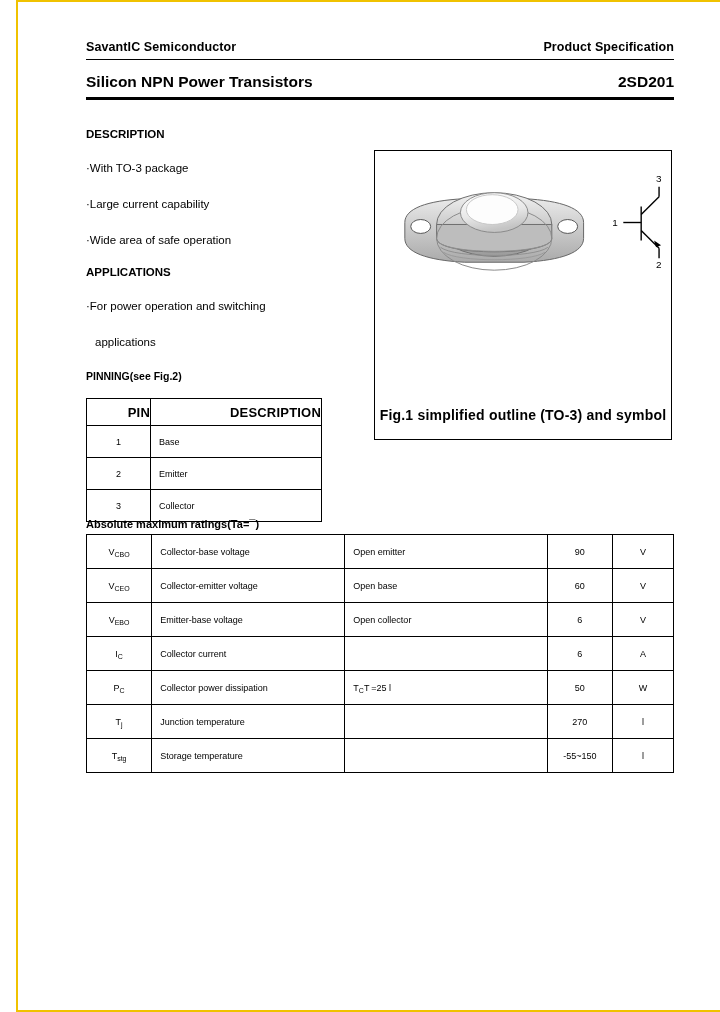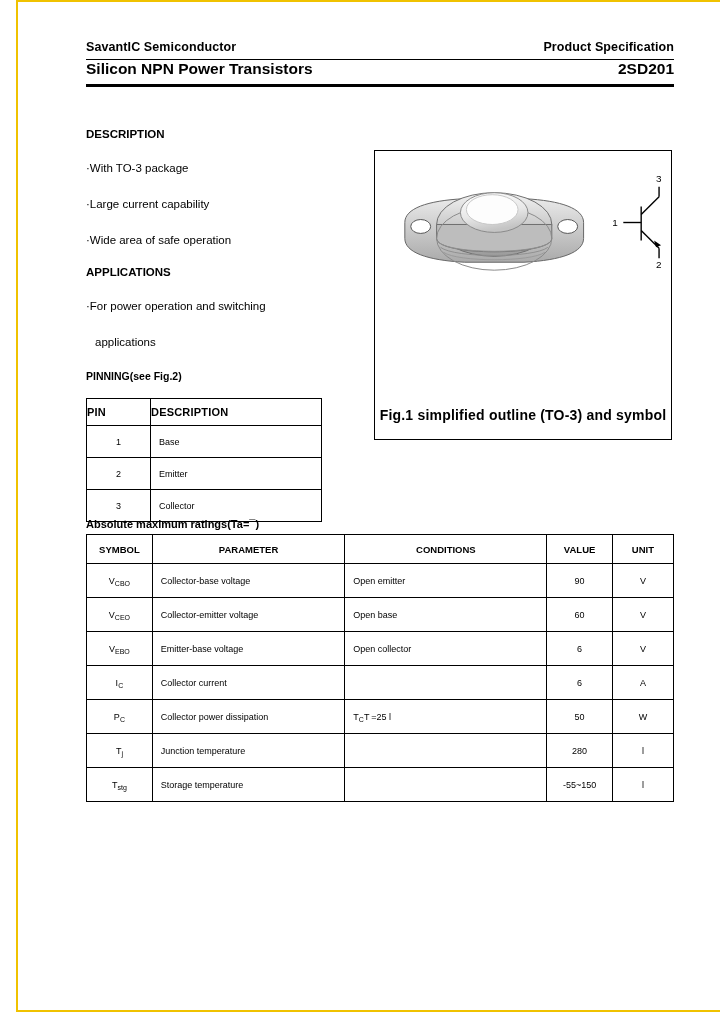--- a/index.html
+++ b/index.html
@@ -43,20 +43,21 @@
   .hdr-left { }
   .hdr-right { margin-right: 0; }
   .rule-thin {
     border-top: 1.5px solid #000;
     margin-top: 5px;
   }
   .title-row {
     display: flex;
     justify-content: space-between;
     align-items: baseline;
+    margin-top: 13px;
     font-weight: bold;
     font-size: 15.5px;
   }
   .title-right { font-size: 15.5px; }
   .rule-thick {
     border-top: 3px solid #000;
     margin-top: 6px;
   }
 
   
@@ -101,24 +102,24 @@
     font-size: 9.5px;
   }
   table.tbl th, table.tbl td {
     border: 1px solid #000;
     padding: 0;
   }
 
   
   .pin-table { width: 236px; }
   .pin-table th {
-    font-size: 11px;
+    font-size: 13px;
     font-weight: bold;
     height: 26px;
-    text-align: left;
+    text-align: right;
     letter-spacing: 0.2px;
   }
   .pin-table td {
     height: 31px;
     font-size: 9px;
   }
   .pin-table td.c1 { width: 63px; text-align: center; }
   .pin-table td.c2 { padding-left: 8px; }
   .pin-table th.c1 { width: 63px; }
 
@@ -285,27 +286,20 @@
           <text x="283" y="118">2</text>
         </g>
       </svg>
       <div class="fig-caption">Fig.1  simplified  outline  (TO-3)  and  symbol</div>
     </div>
 
     <div class="ratings-title">Absolute maximum ratings(Ta=¯)</div>
     <div class="ratings-wrap">
       <table class="tbl rat-table">
         <tbody>
-            <tr>
-          <th class="col-sym">SYMBOL</th>
-          <th class="col-par" style="padding-left:0 !important;">PARAMETER</th>
-          <th class="col-con" style="padding-left:0 !important;">CONDITIONS</th>
-          <th class="col-val">VALUE</th>
-          <th class="col-uni">UNIT</th>
-        </tr>
 
         <tr>
           <td class="col-sym"><span>V</span><sub>CBO</sub></td>
           <td class="col-par">Collector-base voltage</td>
           <td class="col-con">Open emitter</td>
           <td class="col-val">90</td>
           <td class="col-uni">V</td>
         </tr>
 
         <tr>
@@ -337,21 +331,21 @@
           <td class="col-par">Collector power dissipation</td>
           <td class="col-con">T<sub>C</sub><span>T =25  l</span></td>
           <td class="col-val">50</td>
           <td class="col-uni">W</td>
         </tr>
 
         <tr class="tall">
           <td class="col-sym"><span>T</span><sub>j</sub></td>
           <td class="col-par">Junction temperature</td>
           <td class="col-con"></td>
-          <td class="col-val">280</td>
+          <td class="col-val">270</td>
           <td class="col-uni">l</td>
         </tr>
 
         <tr class="tall">
           <td class="col-sym"><span>T</span><sub>stg</sub></td>
           <td class="col-par">Storage temperature</td>
           <td class="col-con"></td>
           <td class="col-val">-55~150</td>
           <td class="col-uni">l</td>
         </tr>

